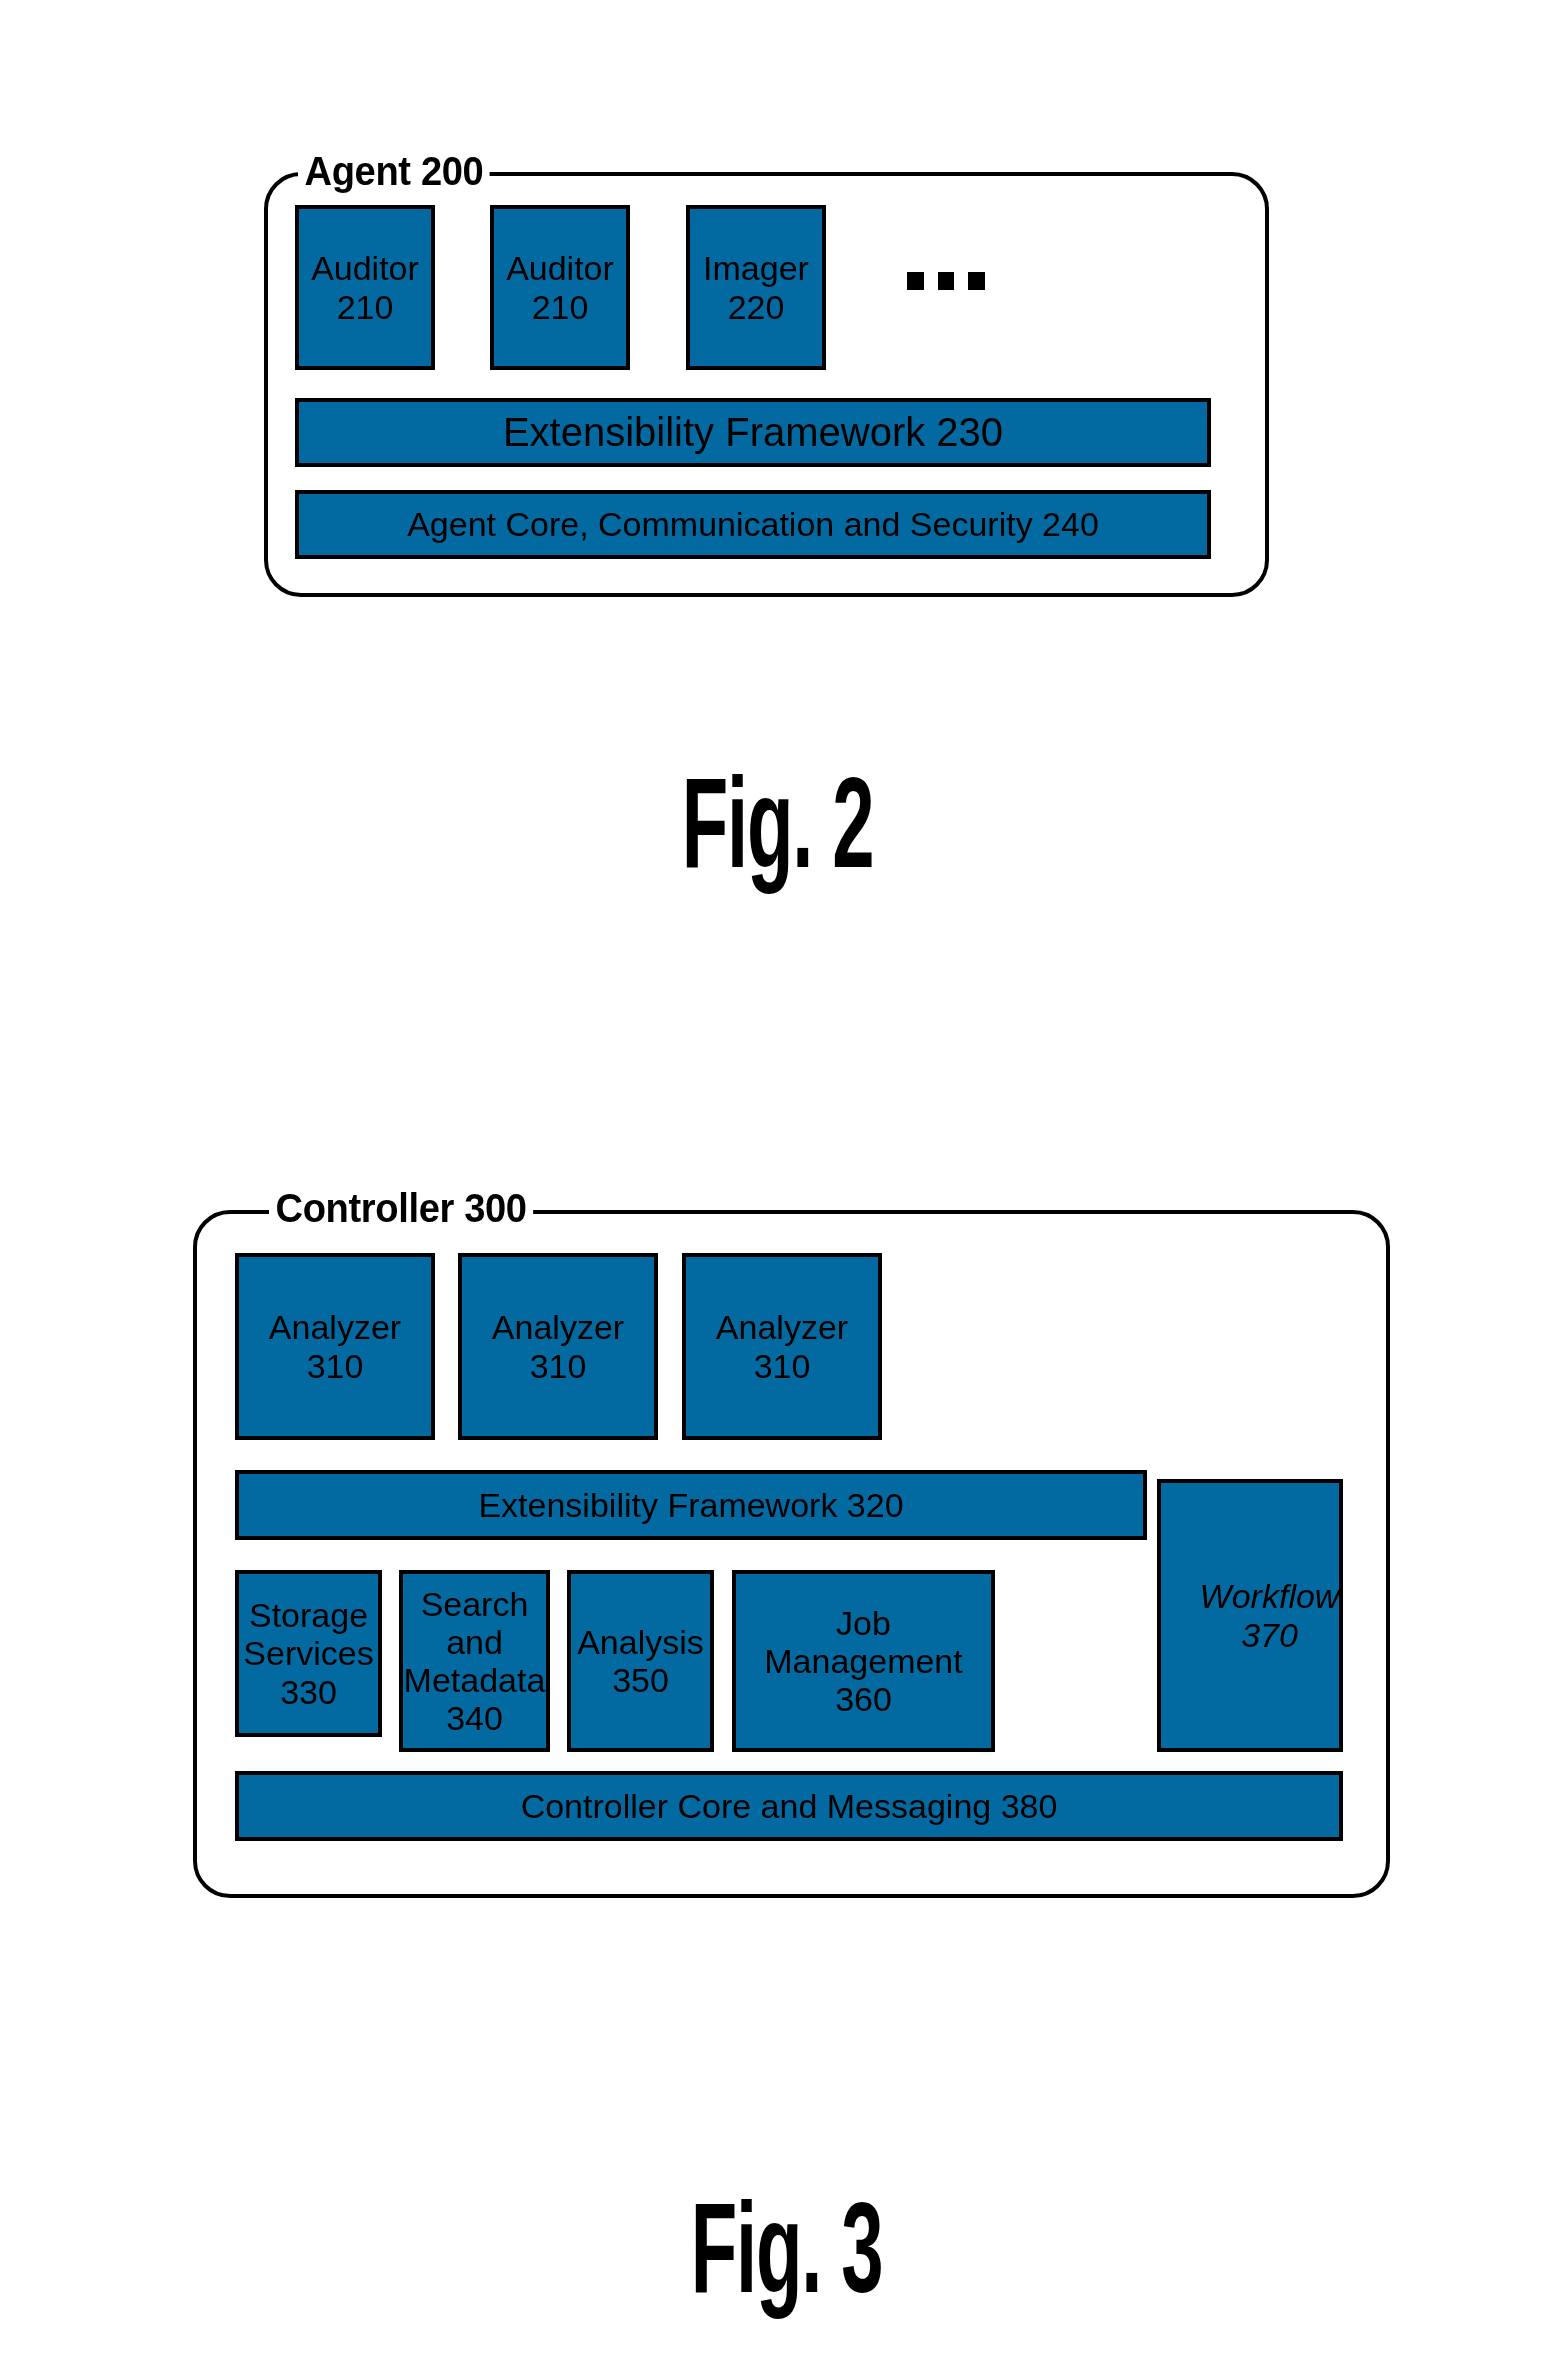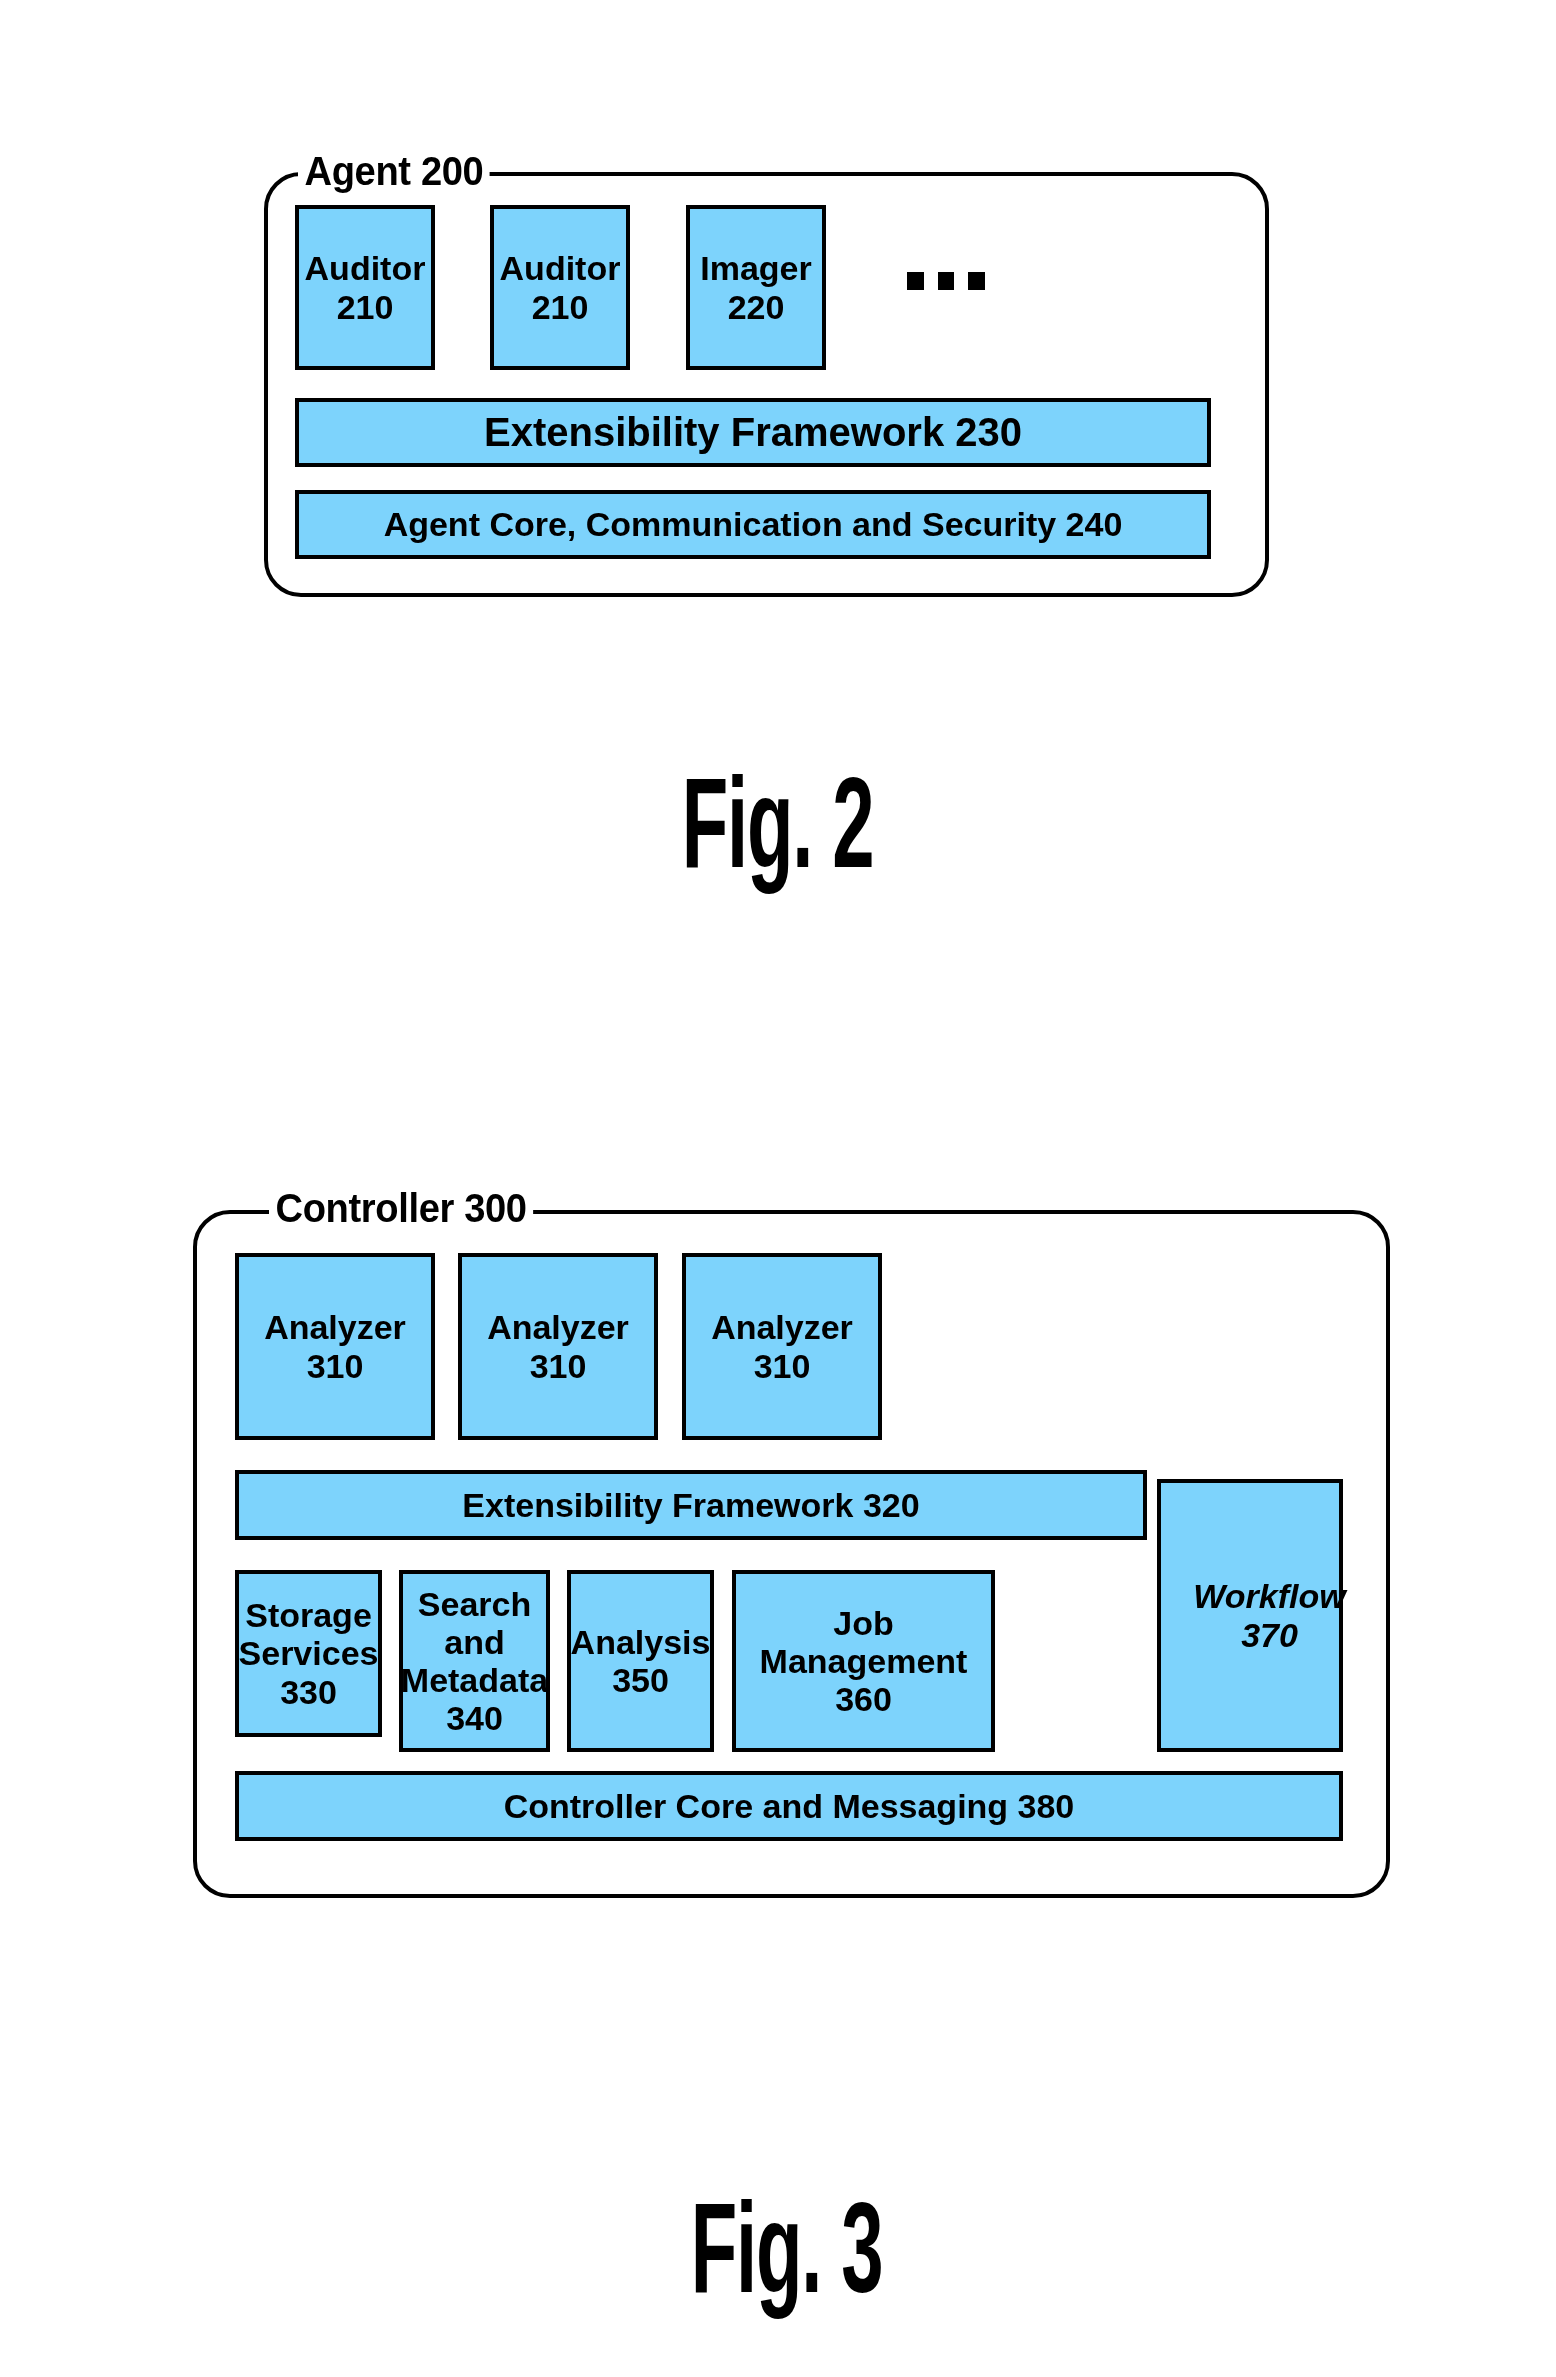--- a/index.html
+++ b/index.html
@@ -35,29 +35,28 @@
     font-family: "Liberation Sans", sans-serif;
     transform: scaleX(0.93);
     transform-origin: left center;
   }
 
   
   .box {
     position: absolute;
     box-sizing: border-box;
     border: 4.4px solid #000;
-    background: #7dd3fc;
+    background: #0369a1;
     display: flex;
     align-items: center;
     justify-content: center;
     text-align: center;
     line-height: 1.12;
     font-family: "Liberation Sans", sans-serif;
     white-space: pre-line;
-    font-weight: bold;
   }
   .box.italic { font-style: italic; }
 
   
   .dots {
     position: absolute;
     display: flex;
     align-items: center;
     gap: 14px;
   }

